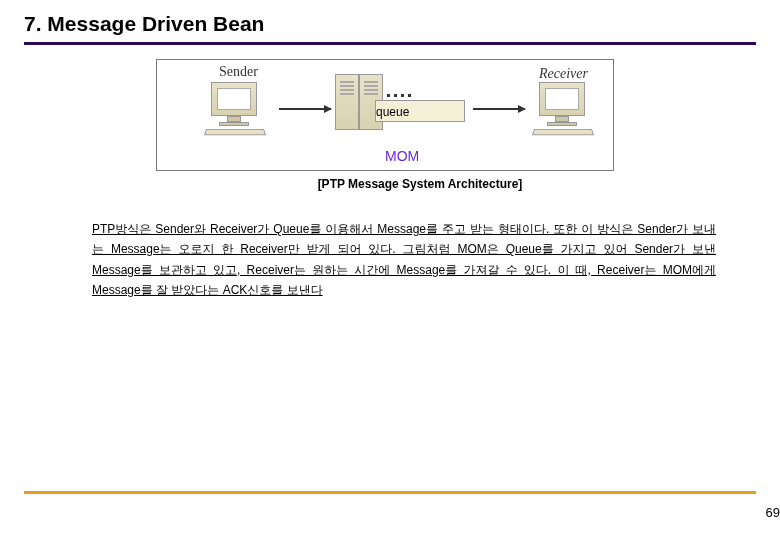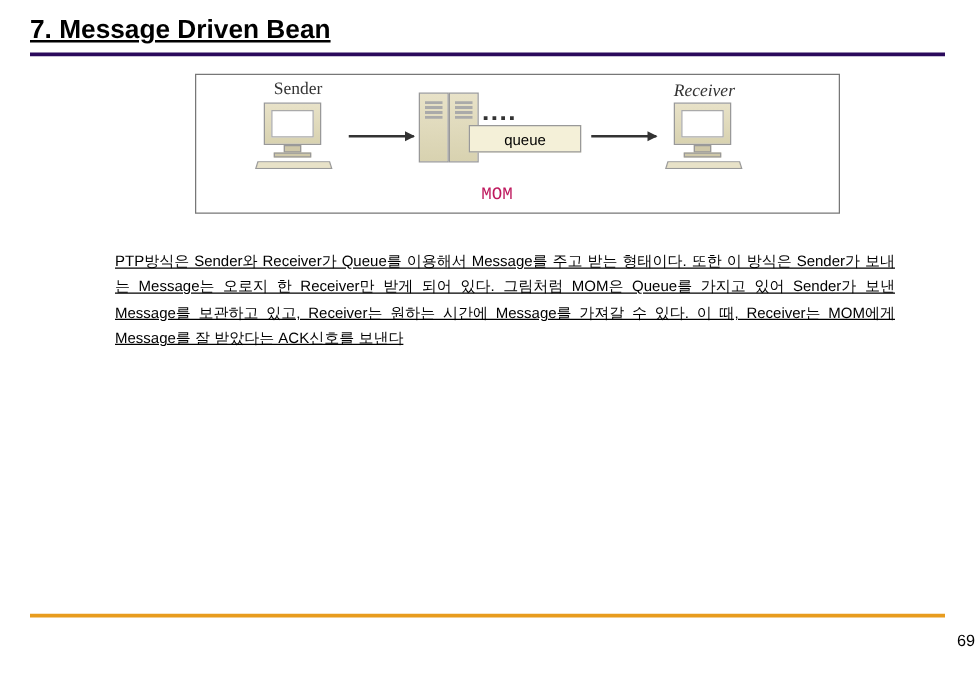--- a/index.html
+++ b/index.html
@@ -11,21 +11,20 @@
     color: #000;
     position: relative;
   }
   .page {
     padding: 12px 24px 0 24px;
   }
   .h1-row {
     border-bottom: 3px solid #2b0a5c;
     padding-bottom: 6px;
     margin-bottom: 14px;
-    text-decoration: underline;
   }
   .h1 {
     font-size: 21px;
     font-weight: bold;
   }
   .h2 {
     font-size: 15px;
     font-weight: bold;
     margin-left: 26px;
     margin-bottom: 8px;
@@ -34,21 +33,21 @@
     font-size: 13px;
     font-weight: bold;
     margin-left: 50px;
     margin-bottom: 8px;
   }
   .diagram-outer {
     margin-left: 132px;
     margin-bottom: 6px;
   }
   .diagram {
-    width: 516px;
+    width: 458px;
     height: 112px;
     border: 1px solid #777;
     position: relative;
     background: #fff;
   }
   .node-label {
     font-family: Georgia, serif;
     font-size: 14px;
     color: #333;
     position: absolute;
@@ -97,26 +96,25 @@
   }
   .arrow::after{
     content:""; position:absolute; right:-1px; top:-3px;
     border-left:8px solid #333; border-top:4px solid transparent; border-bottom:4px solid transparent;
   }
   .queue-box{
     position:absolute;
     width:90px; height:22px;
     background:#f4f0d8;
     border:1px solid #999;
-    text-align:center;
     font-size:12px;
     line-height:22px;
   }
   .mom-label{
-    position:absolute; font-family: Liberation Mono, monospace; font-size:14px; color:#be185d;
+    position:absolute; font-family: Liberation Sans, sans-serif; font-size:14px; color:#6d28d9;
   }
   .dot-row{
     position:absolute;
   }
   .dot{display:inline-block;width:3px;height:3px;background:#333;margin-right:4px;vertical-align:middle;}
 
   .caption{
     text-align:center;
     font-size:12px;
     font-weight:bold;
@@ -186,18 +184,19 @@
         <div class="monitor"></div>
           <div class="stand"></div>
           <div class="foot"></div>
           <div class="keyboard"></div>
       </div>
 
       <div class="mom-label" style="left:228px; top:88px;">MOM</div>
     </div>
   </div>
 
+  <div class="caption">[PTP Message System Architecture]</div>
 
   <div class="bodytext">  PTP방식은 Sender와 Receiver가 Queue를 이용해서 Message를 주고 받는 형태이다. 또한 이 방식은 Sender가 보내는 Message는 오로지 한 Receiver만 받게 되어 있다. 그림처럼 MOM은 Queue를 가지고 있어 Sender가 보낸 Message를 보관하고 있고, Receiver는 원하는 시간에 Message를 가져갈 수 있다. 이 때, Receiver는 MOM에게 Message를 잘 받았다는 ACK신호를 보낸다</div>
 </div>
 
 <div class="footer-rule"></div>
 <div class="pagenum">69</div>
 
 </body></html>

